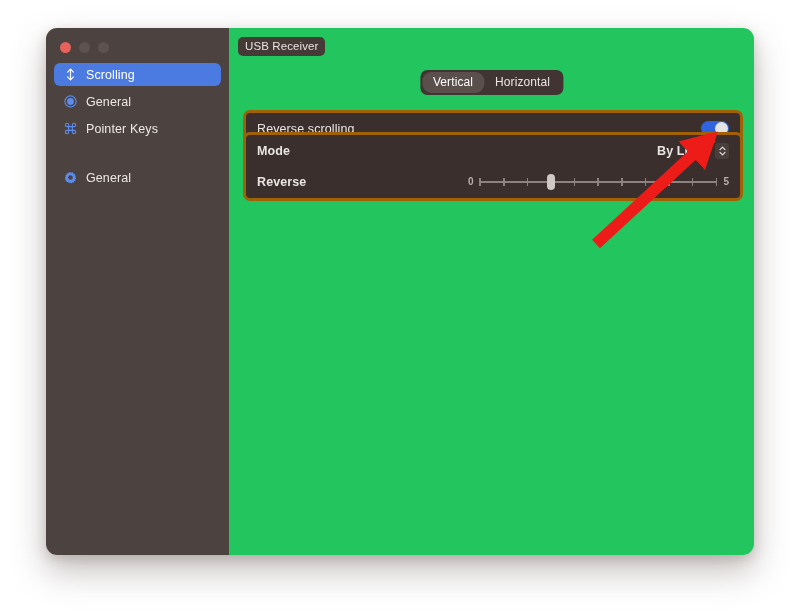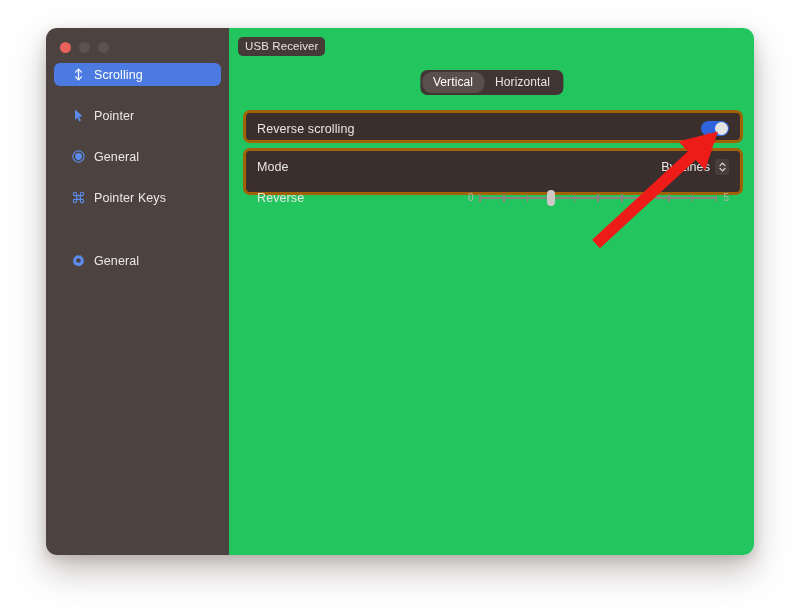--- a/index.html
+++ b/index.html
@@ -65,22 +65,22 @@
   .nav {
     margin-top: 9px;
     padding: 0 8px;
   }
 
   .nav-item {
     display: flex;
     align-items: center;
     height: 23px;
     border-radius: 6px;
-    padding: 0 16px;
-    margin-bottom: 18px;
+    padding: 0 8px;
+    margin-bottom: 4px;
     color: #ece8e7;
     font-size: 12.5px;
     letter-spacing: 0.1px;
     box-sizing: border-box;
   }
   .nav-item.selected {
     background: #4b7ae0;
     color: #ffffff;
   }
   .nav-item .nav-icon {
@@ -145,21 +145,21 @@
   .group {
     position: absolute;
     left: 14px;
     width: 500px;
     background: #3a2f2c;
     border: 3px solid #a16207;
     border-radius: 7px;
     box-sizing: border-box;
   }
   .group.g1 { top: 82px; height: 33px; }
-  .group.g2 { top: 120px; height: 47px; }
+  .group.g2 { top: 104px; height: 69px; font-weight: bold; }
 
   .row {
     display: flex;
     align-items: center;
     height: 31px;
     padding: 0 11px;
     box-sizing: border-box;
     position: relative;
   }
   .row-label {
@@ -283,28 +283,20 @@
           <span class="nav-icon">
             <svg width="11" height="13" viewBox="0 0 11 13" fill="none" stroke="currentColor" stroke-width="1.2" stroke-linecap="round" stroke-linejoin="round">
               <path d="M5.5 1.4v10.2"></path>
               <path d="M2.6 4.1 5.5 1.2 8.4 4.1"></path>
               <path d="M2.6 8.9 5.5 11.8 8.4 8.9"></path>
             </svg>
           </span>
           <span>Scrolling</span>
         </div>
 
-        <div class="nav-item">
-          <span class="nav-icon">
-            <svg width="10" height="13" viewBox="0 0 10 13" fill="currentColor">
-              <path d="M1 0.6 1 11 3.4 8.4 5.2 12.4 6.9 11.6 5.1 7.8 8.6 7.3z"></path>
-            </svg>
-          </span>
-          <span>Pointer</span>
-        </div>
 
         <div class="nav-item">
           <span class="nav-icon">
             <svg width="13" height="13" viewBox="0 0 13 13">
               <circle cx="6.5" cy="6.5" r="5.6" fill="none" stroke="currentColor" stroke-width="1.1"></circle>
               <circle cx="6.5" cy="6.5" r="3.4" fill="currentColor"></circle>
             </svg>
           </span>
           <span>General</span>
         </div>

